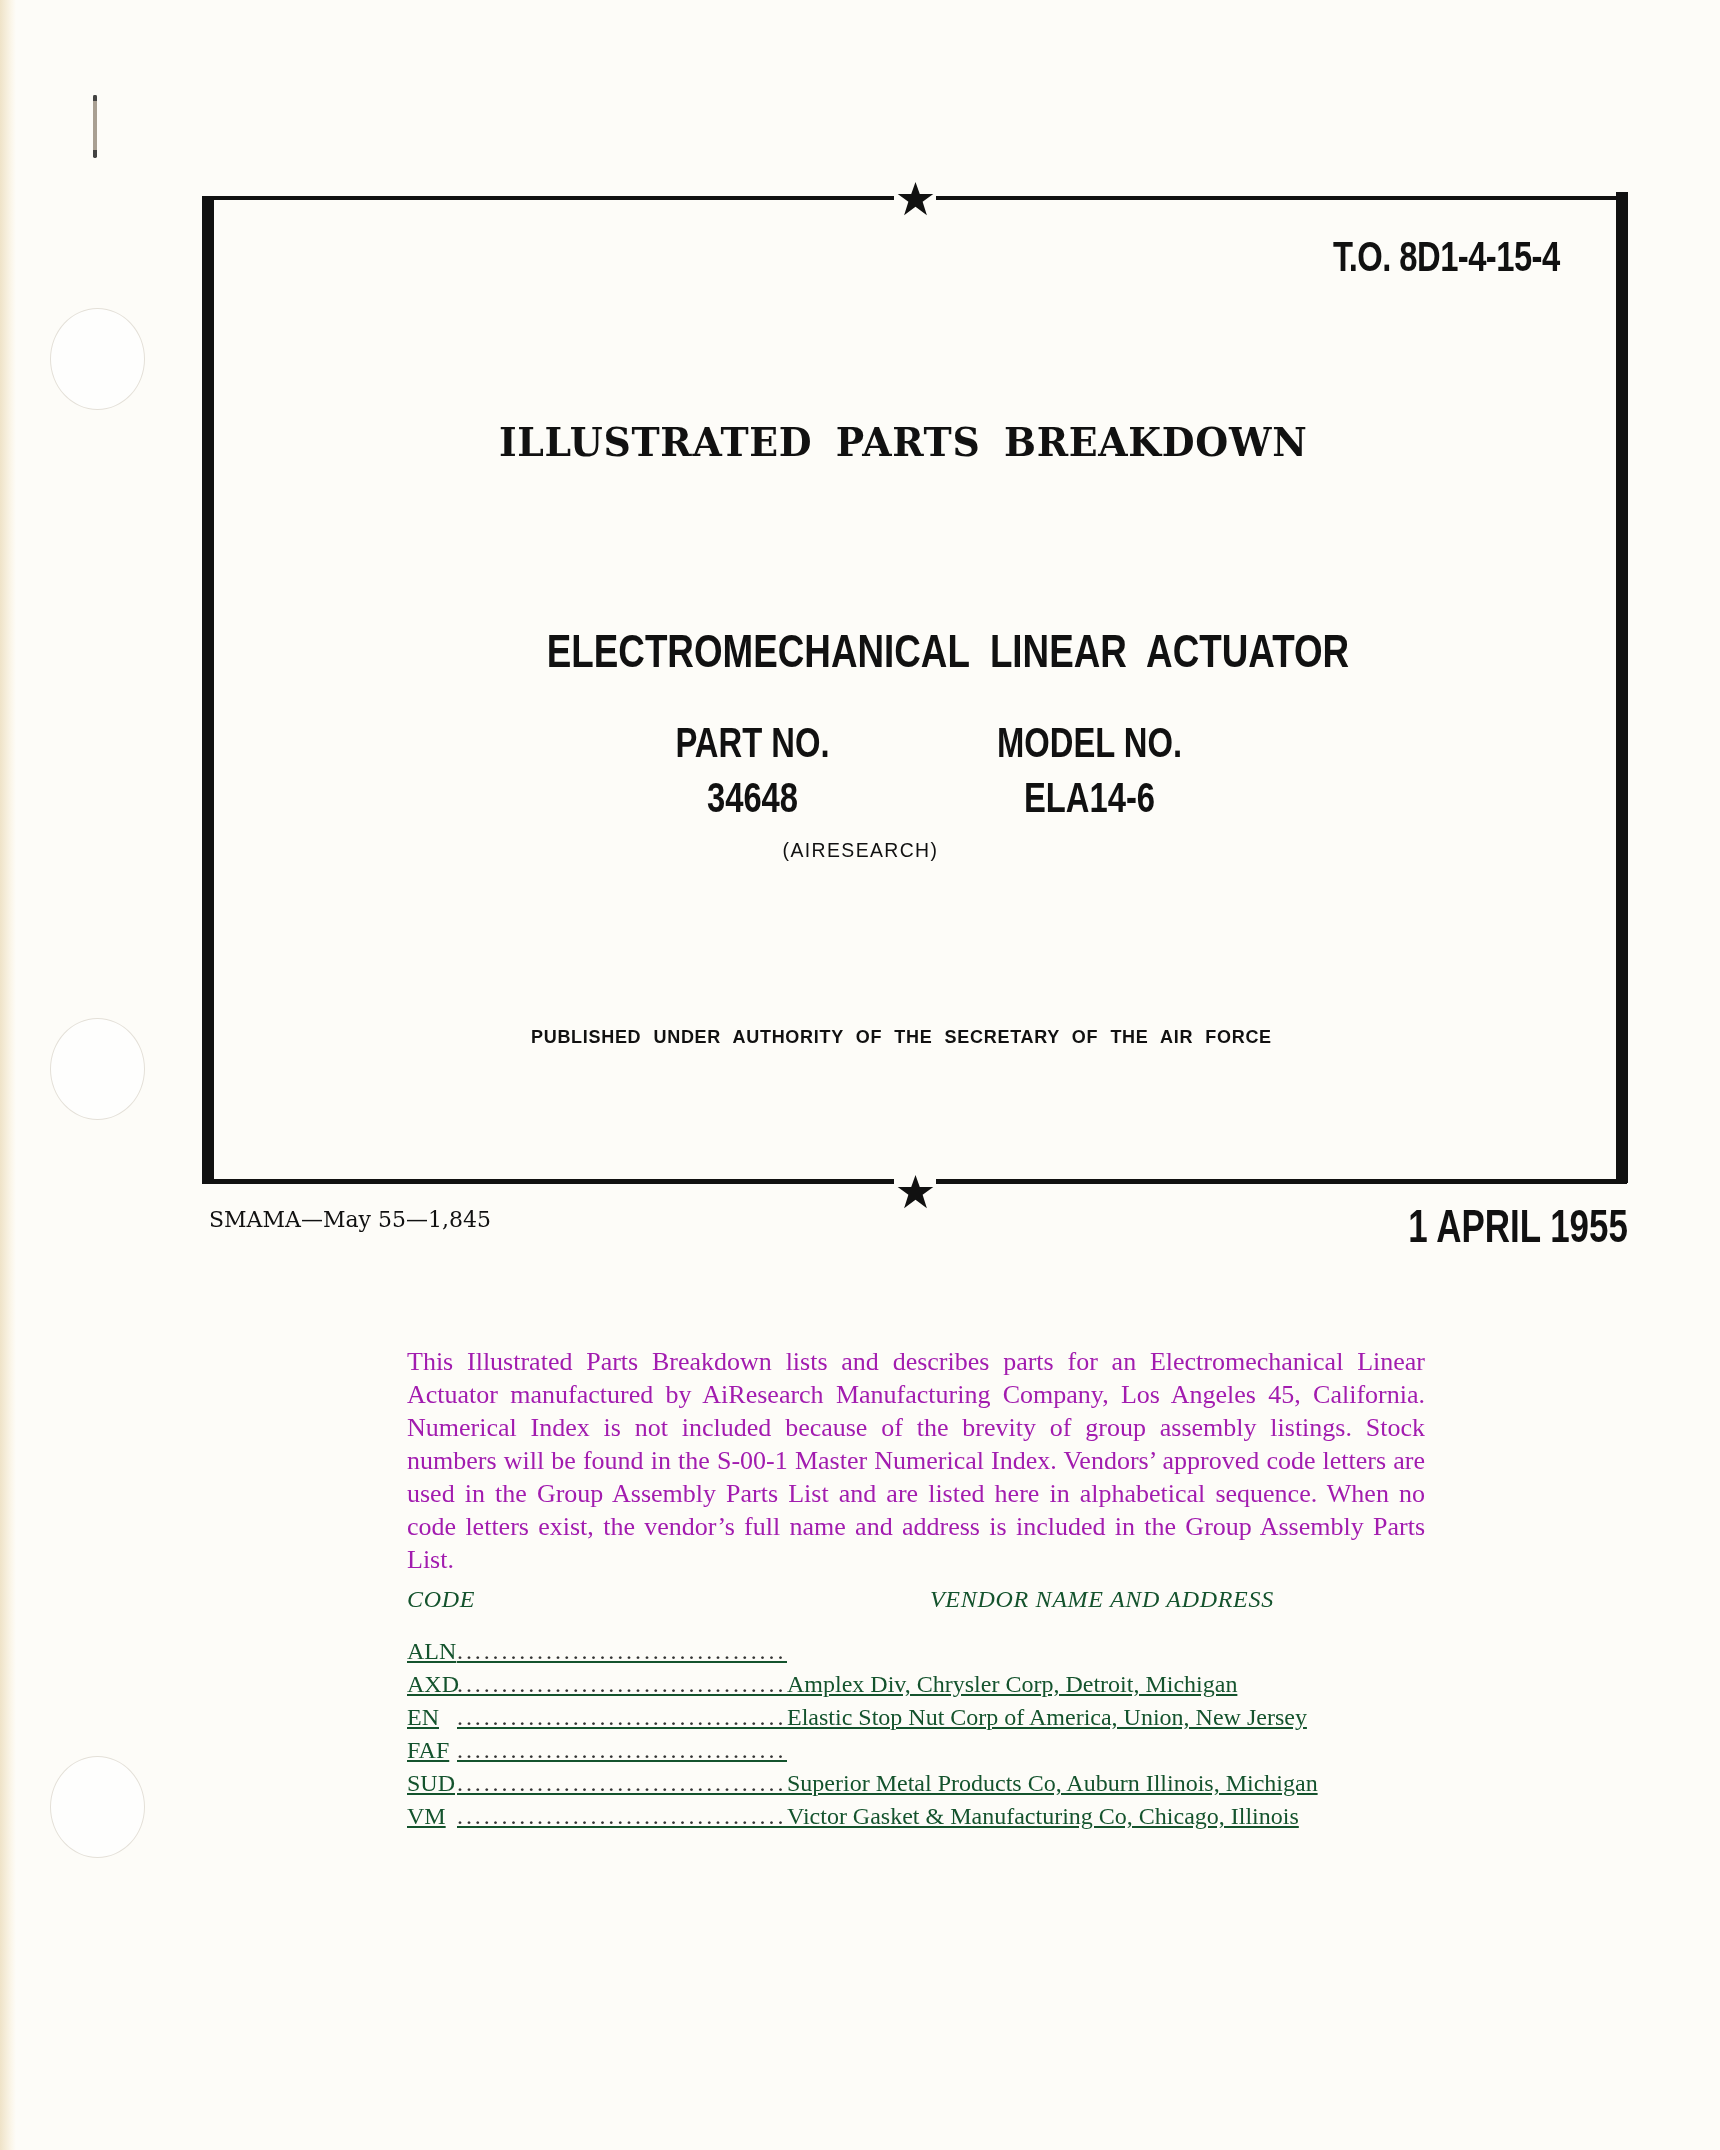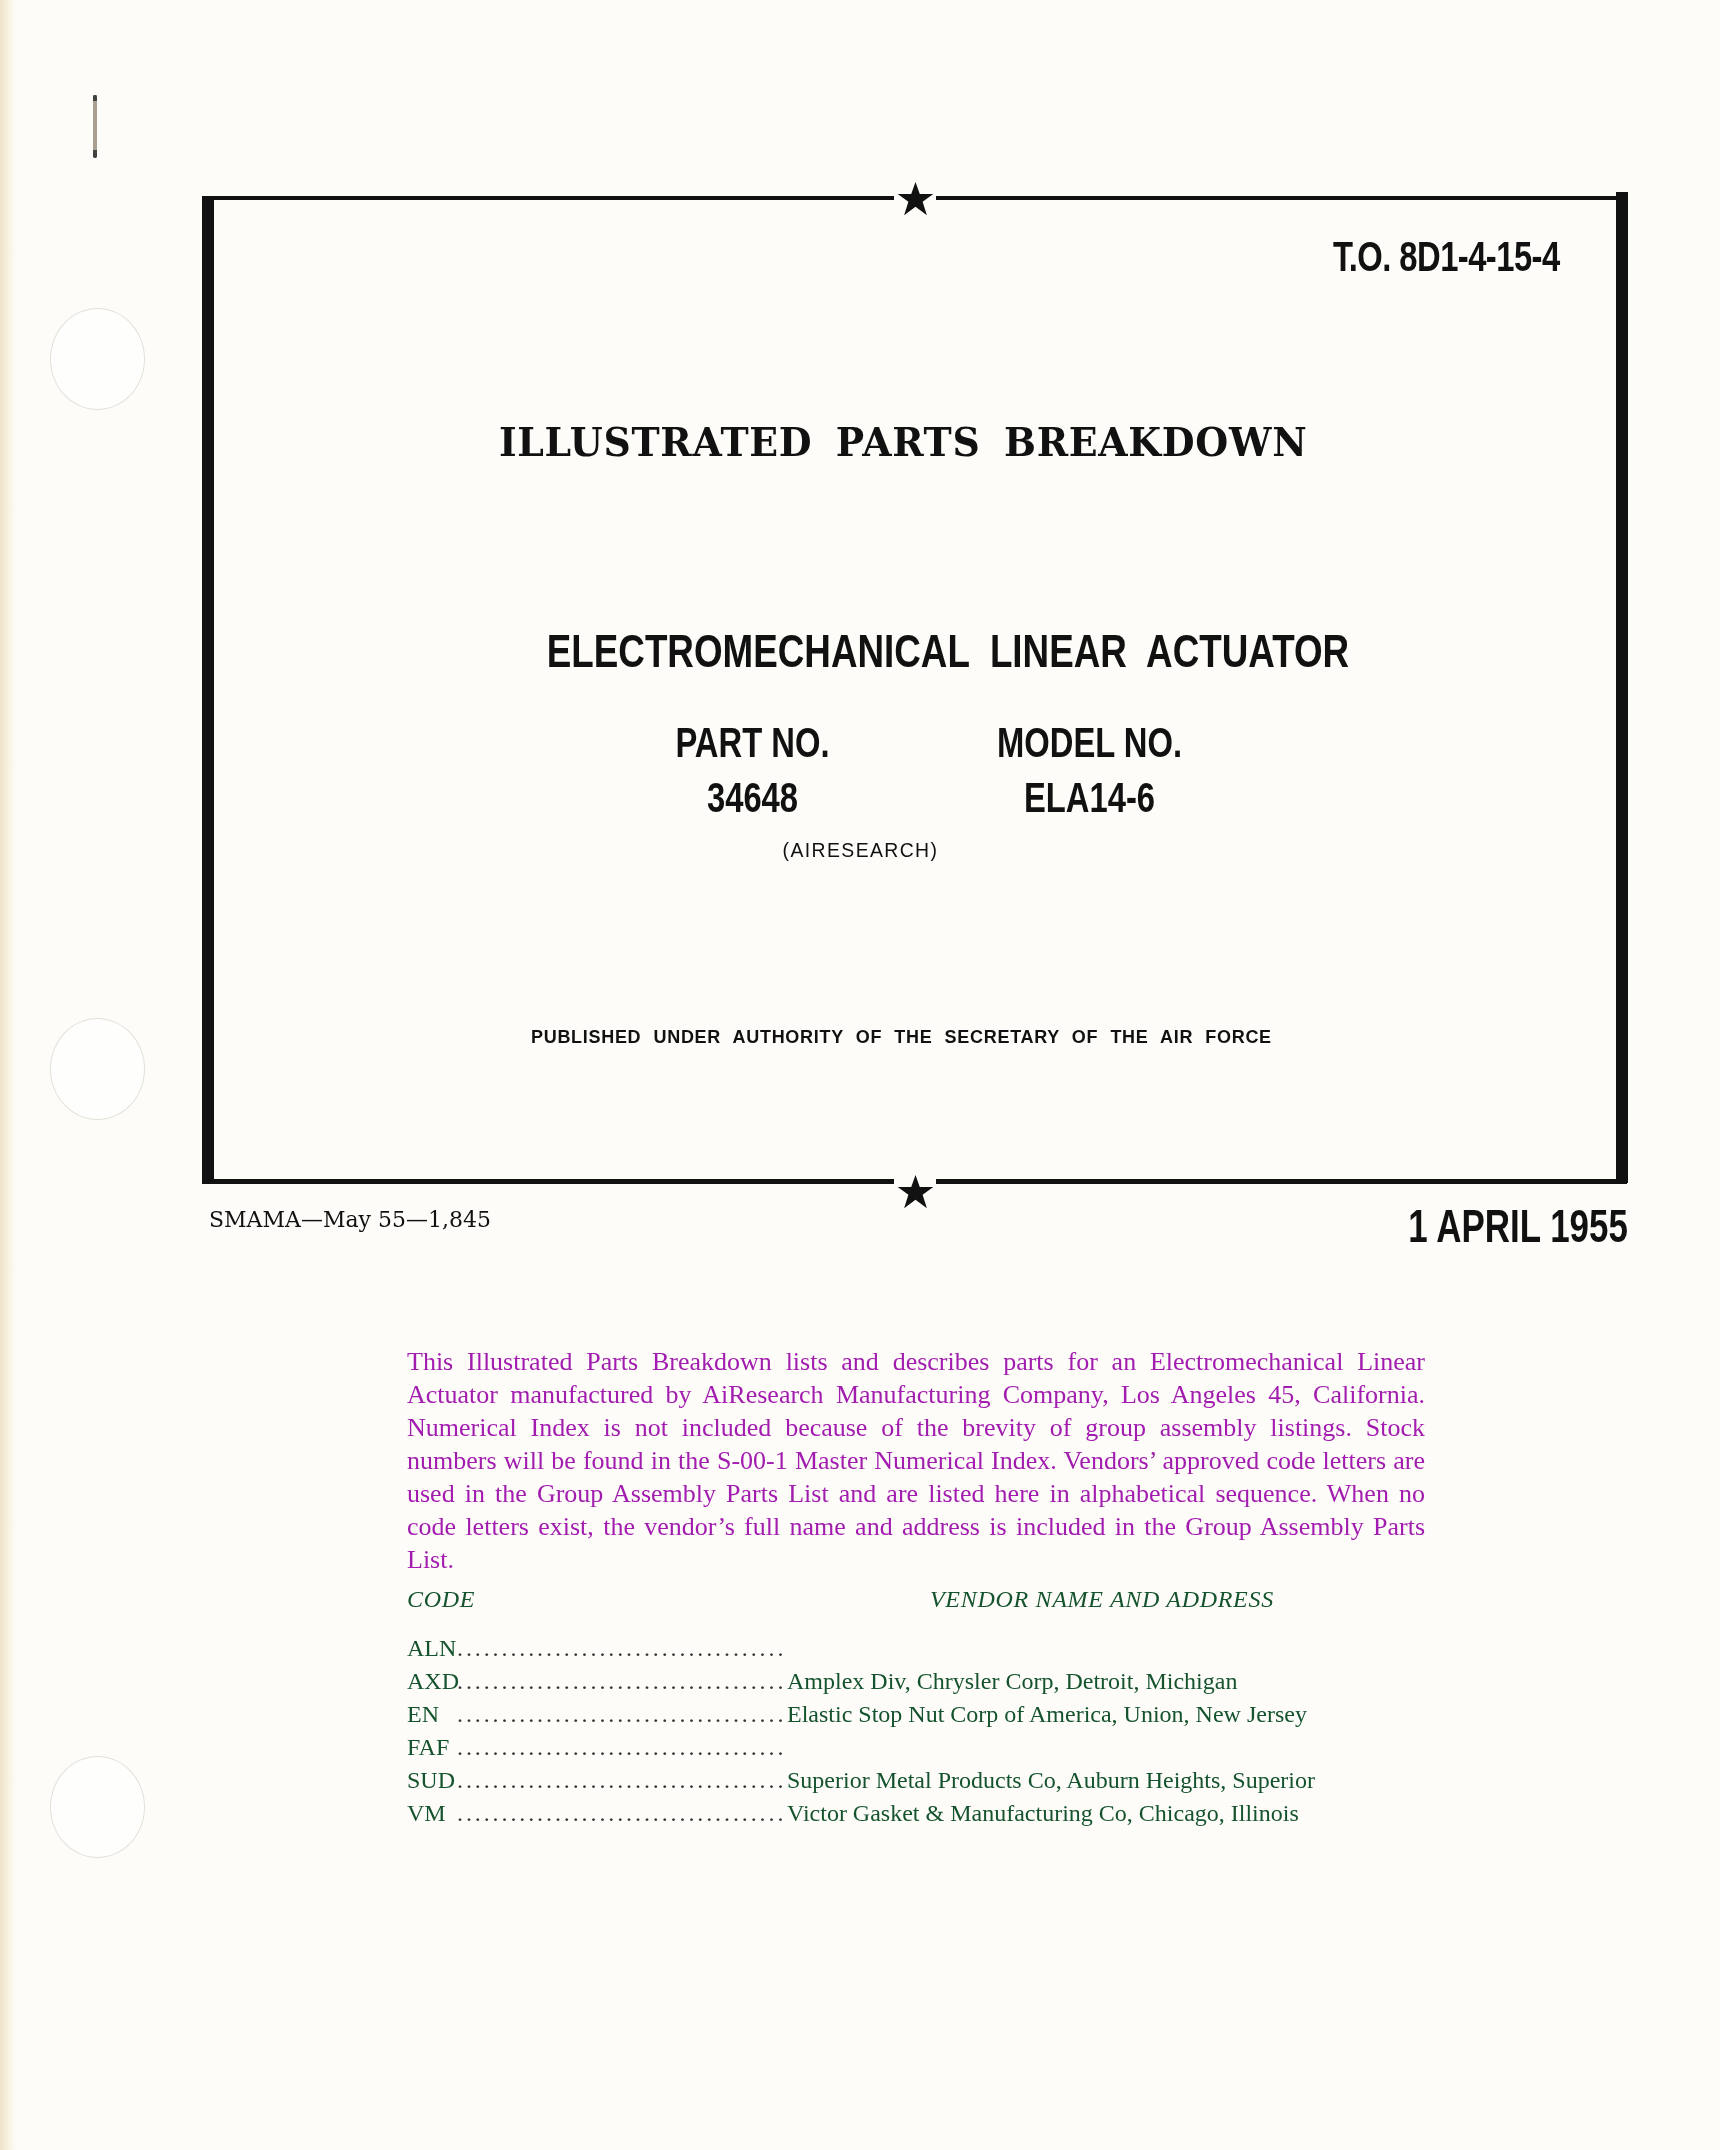--- a/index.html
+++ b/index.html
@@ -194,22 +194,23 @@
       height: 36px;
       font-style: italic;
       letter-spacing: 0.7px;
     }
     .vendor-head .h-code { position: absolute; left: 0; top: 0; }
     .vendor-head .h-vendor { position: absolute; left: 523px; top: 0; }
     .vendor-row {
       position: relative;
       height: 33px;
       display: flex;
-      align-items: flex-start;
-      white-space: nowrap;
+      align-items: center;
+      white-space: nowrap;
+      text-decoration: underline;
     }
     .vendor-row:first-of-type { margin-top: 0; }
     .vendor-rows { margin-top: 13px; }
     .v-code { width: 50px; flex: 0 0 auto; }
     .v-leader {
       flex: 0 0 auto;
       width: 330px;
       overflow: hidden;
       letter-spacing: 2.9px;
       color: #333;
@@ -290,21 +291,21 @@
       <span class="v-leader"></span>
       <span class="v-name">Elastic Stop Nut Corp of America, Union, New Jersey</span>
     </div>
     <div class="vendor-row">
       <span class="v-code">FAF</span>
       <span class="v-leader"></span>
     </div>
     <div class="vendor-row">
       <span class="v-code">SUD</span>
       <span class="v-leader"></span>
-      <span class="v-name">Superior Metal Products Co, Auburn Heights, Superior</span>
+      <span class="v-name">Superior Metal Products Co, Auburn Illinois, Michigan</span>
     </div>
     <div class="vendor-row">
       <span class="v-code">VM</span>
       <span class="v-leader"></span>
       <span class="v-name">Victor Gasket &amp; Manufacturing Co, Chicago, Illinois</span>
     </div>
   </div>
 </div>
 
 

